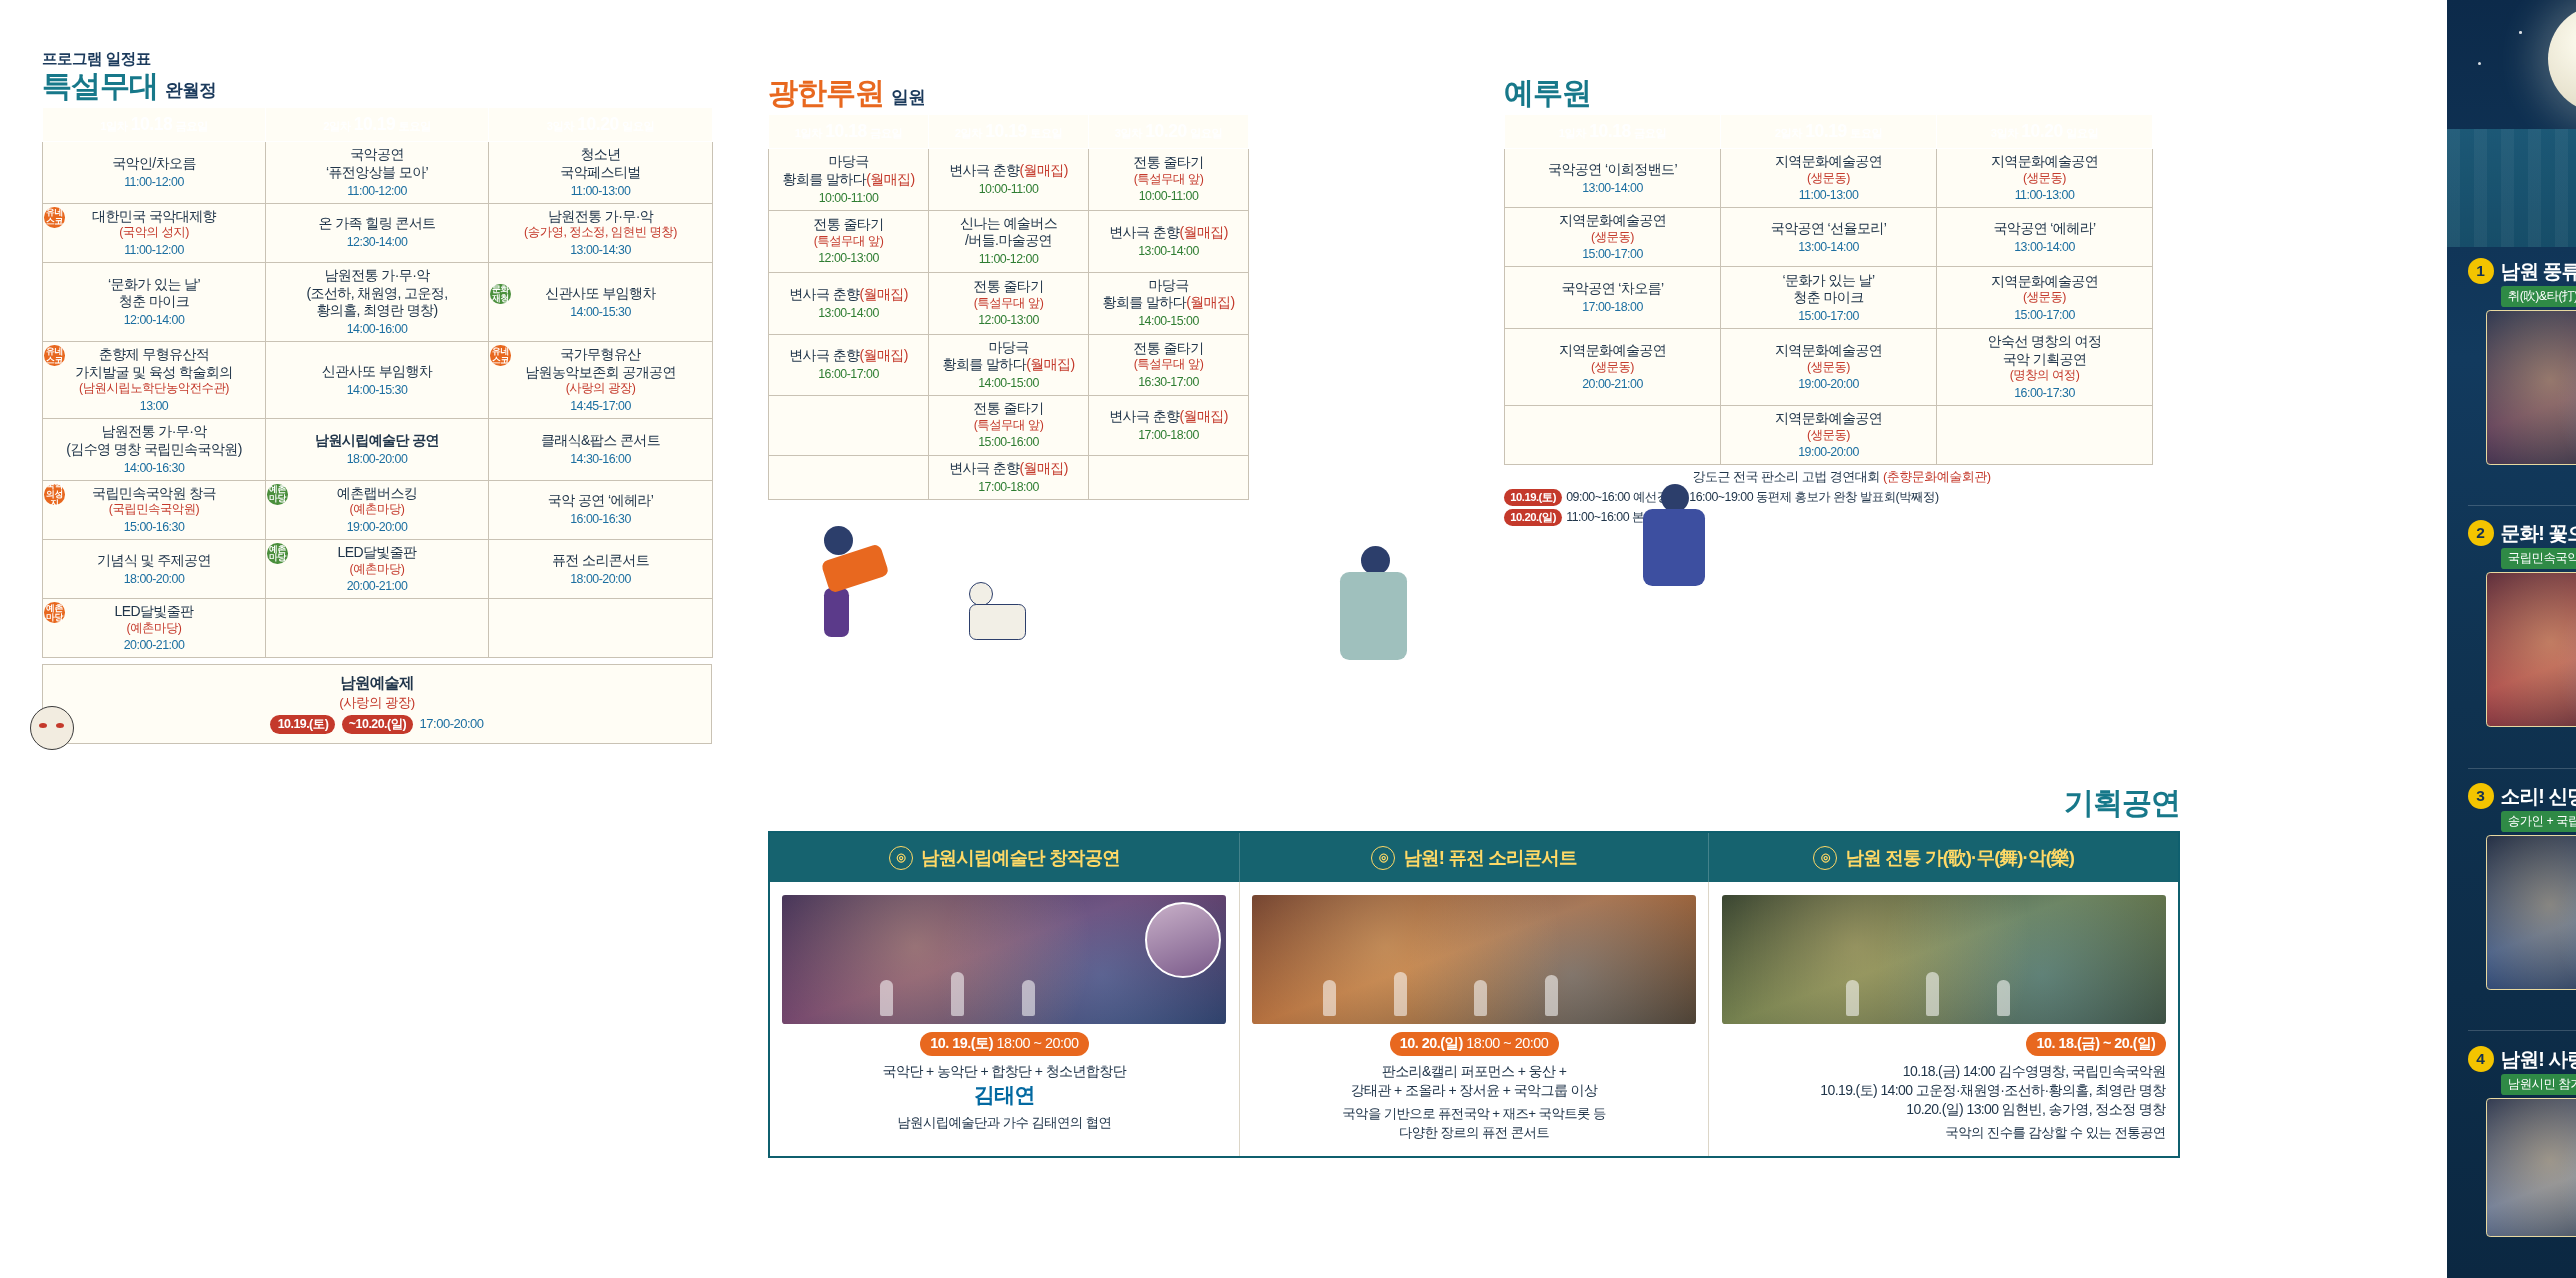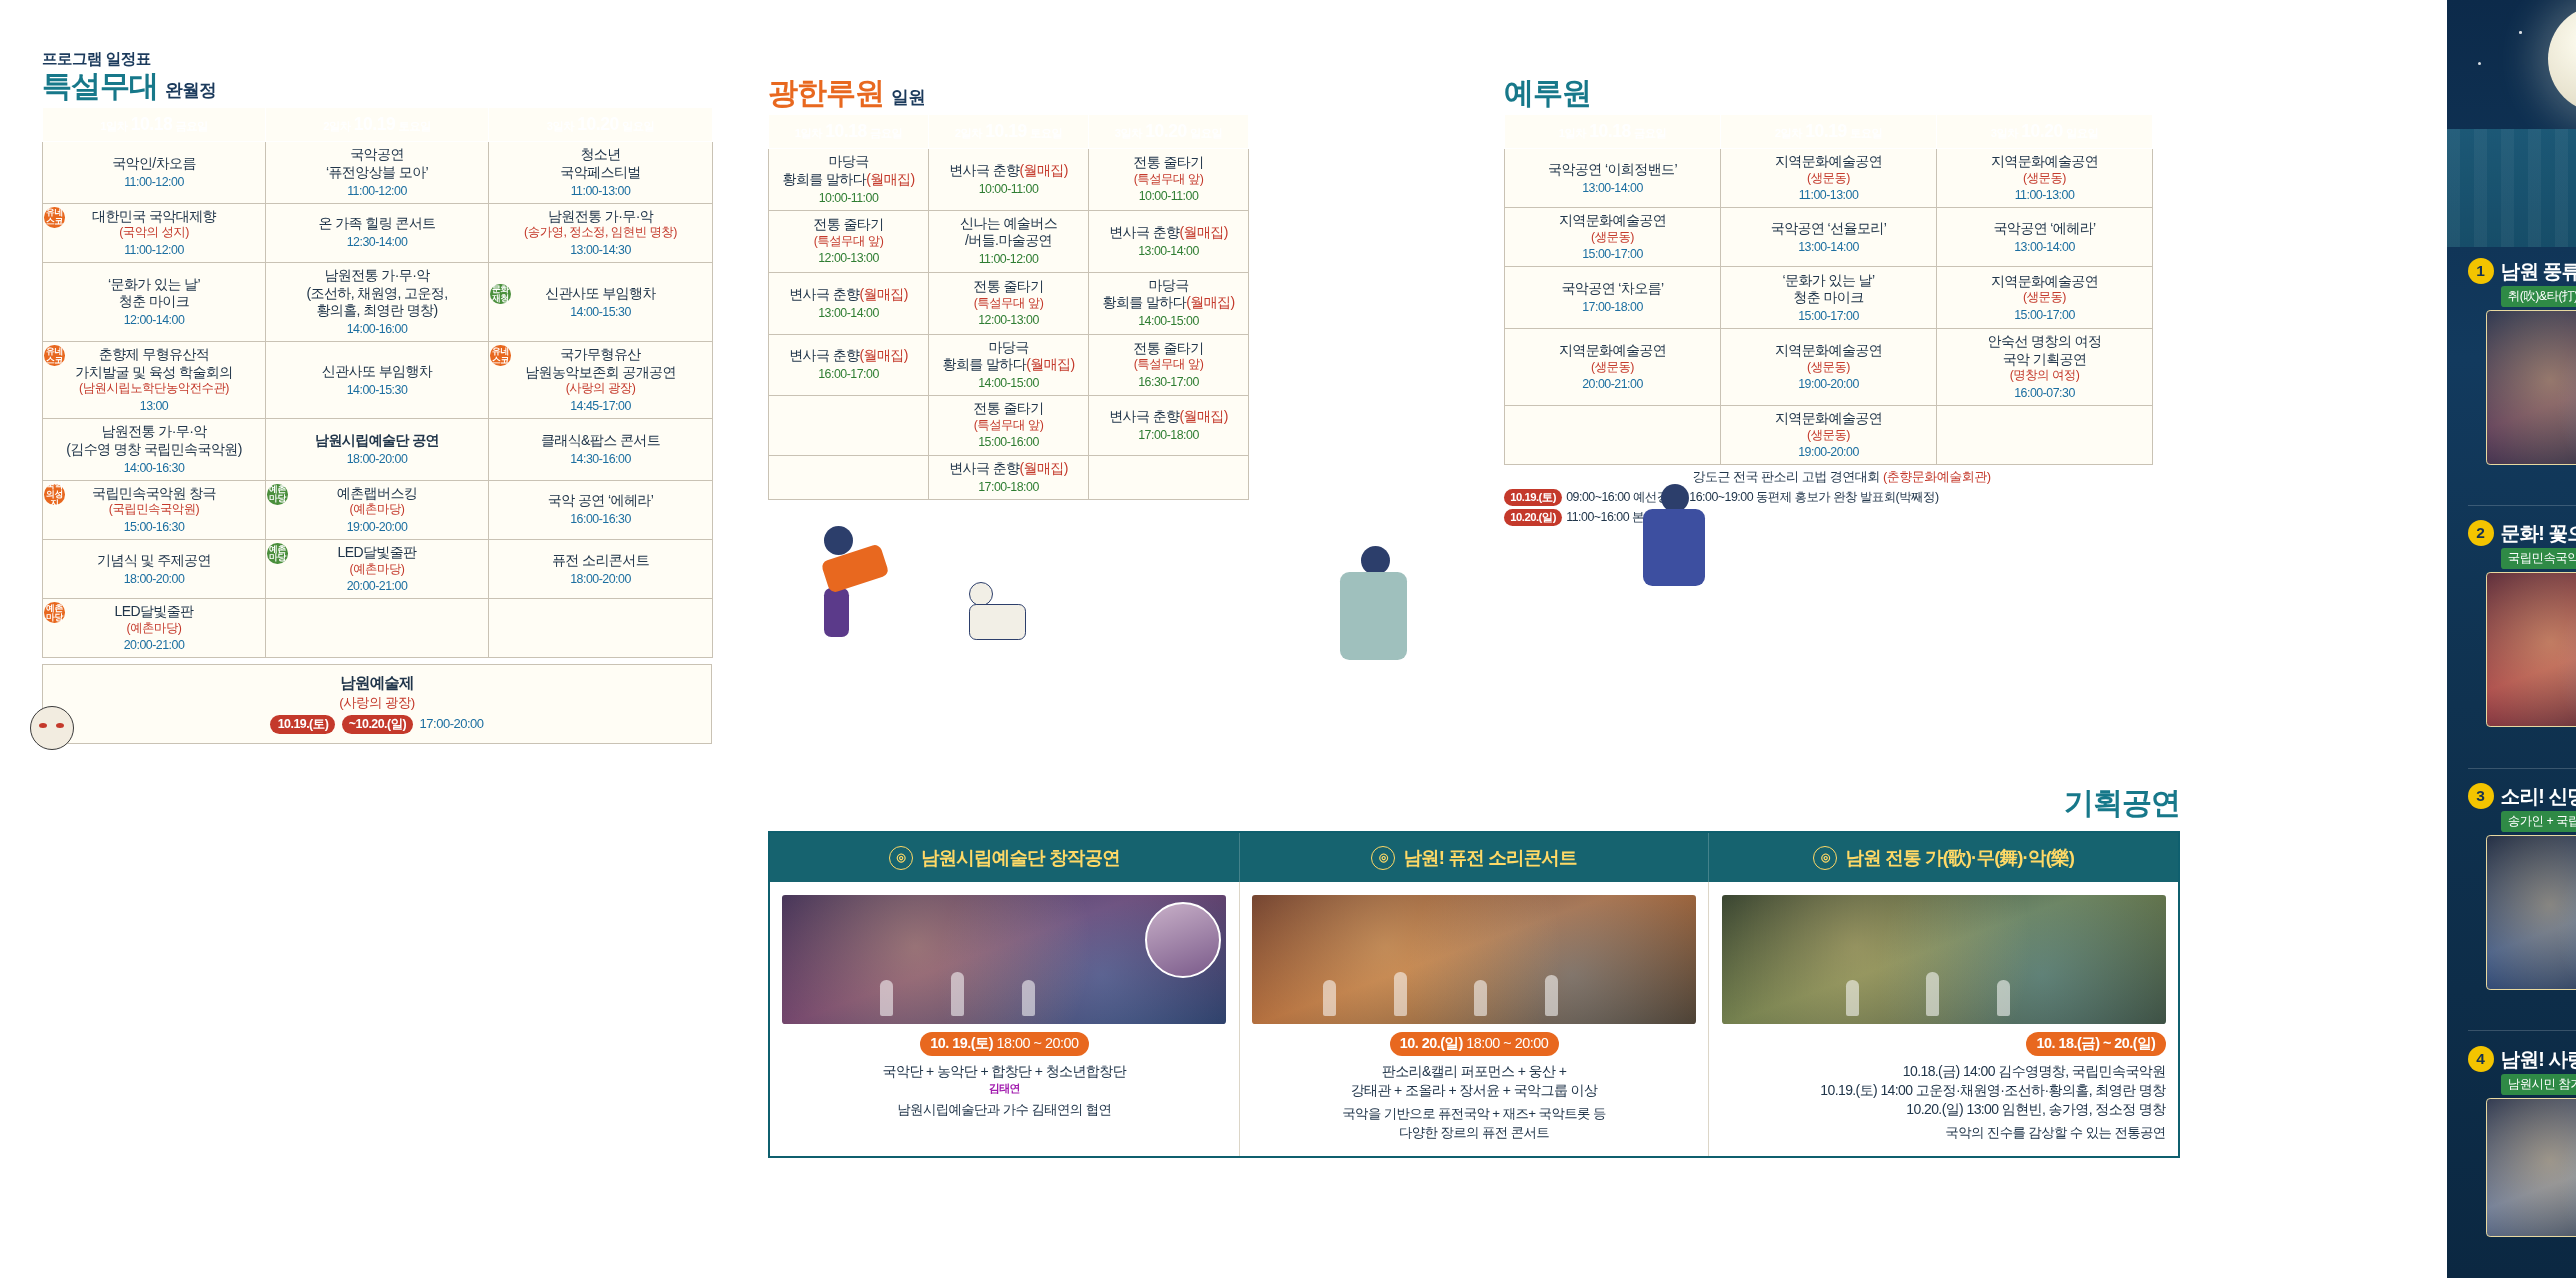--- a/index.html
+++ b/index.html
@@ -138,21 +138,21 @@
     position:absolute; right:5.2px; top:7.2px; width:76px; height:76px; border-radius:50%;
     border:2.6px solid #fff; background:linear-gradient(160deg,#c8b0c8,#7a5a8a);
   }
   .date-pill {
     display:inline-block; background:#e8681f; color:#fff; border-radius:12.4px;
     padding:2.6px 10.3px; font-size:14.4px; font-weight:bold; letter-spacing:-0.5px;
     margin:8.2px 0 6.2px 0;
   }
   .date-pill .time { font-weight:normal; }
   .plan-line { font-size:14px; color:#20354a; letter-spacing:-0.6px; line-height:1.35; }
-  .plan-name { font-size:11px; color:#a21caf; font-weight:bold; letter-spacing:-0.6px;}
+  .plan-name { font-size:21px; color:#0369a1; font-weight:bold; letter-spacing:-0.6px;}
   .plan-desc { font-size:13.4px; color:#20354a; letter-spacing:-0.6px; line-height:1.4; margin-top:5.2px;}
 
   
   .right {
     position:absolute; right:0; top:0; width:472px; height:1279px;
     background:linear-gradient(180deg,#0c2a4a 0%, #123a5e 28%, #0f3250 55%, #0b2842 100%);
     overflow:hidden;
   }
   .moon { position:absolute; left:101px; top:5.2px; width:108px; height:108px; border-radius:50%;
     background:radial-gradient(circle at 38% 34%, #fffef2, #e8e3cf 60%, #cfc9b0);
@@ -692,21 +692,21 @@
                 <div class="cell-title" style="white-space: pre-line;">지역문화예술공연</div>
                 <div class="cell-sub">(생문동)</div>
                 <div class="cell-time">19:00-20:00</div>
               </div>
             </td>
             <td>
               <div class="cellwrap">
                 <div class="cell-title" style="white-space: pre-line;">안숙선 명창의 여정
 국악 기획공연</div>
                 <div class="cell-sub">(명창의 여정)</div>
-                <div class="cell-time">16:00-07:30</div>
+                <div class="cell-time">16:00-17:30</div>
               </div>
             </td>
           </tr>
           <tr>
             <td>
               <div class="cellwrap"></div>
             </td>
             <td>
               <div class="cellwrap">
                 <div class="cell-title" style="white-space: pre-line;">지역문화예술공연</div>

